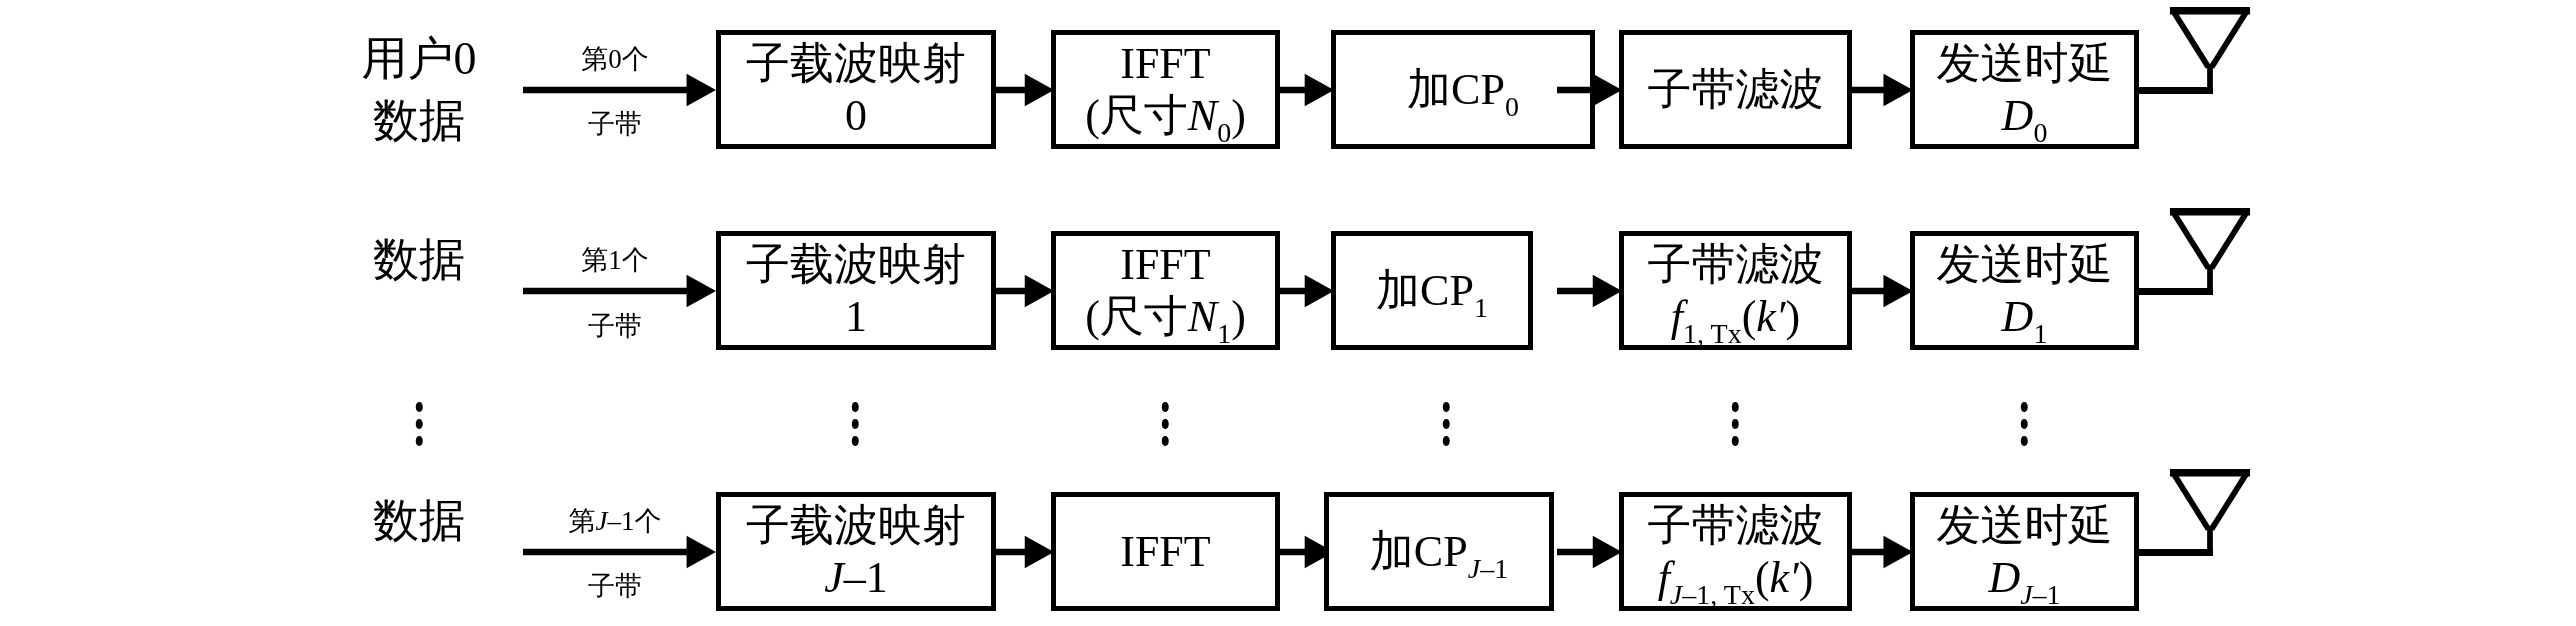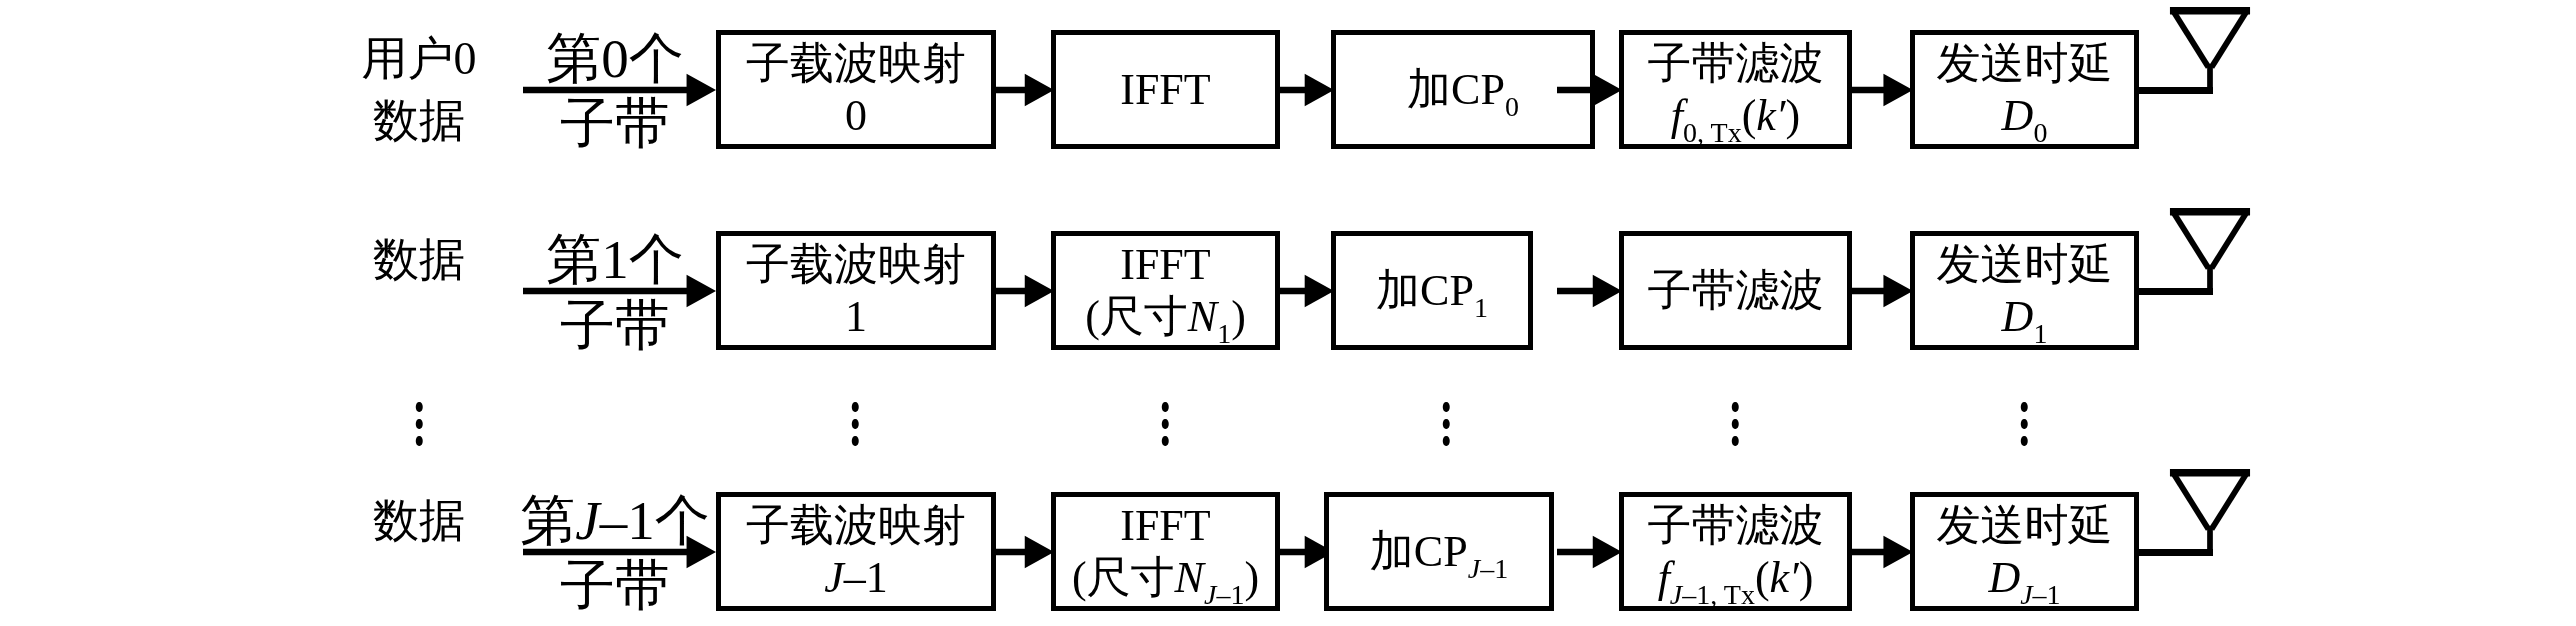--- a/index.html
+++ b/index.html
@@ -4,21 +4,21 @@
 <style>
   html,body{margin:0;padding:0;background:#fff;}
   body{width:2576px;height:626px;position:relative;overflow:hidden;
        font-family:"Liberation Serif","DejaVu Serif",serif;color:#000;}
   .canvas{position:absolute;left:0;top:0;width:2576px;height:626px;}
   
   .ulabel{position:absolute;transform:translateX(-50%);width:max-content;
           text-align:center;font-size:46px;line-height:62px;}
   
   .bandlab{position:absolute;transform:translateX(-50%);width:max-content;
-           font-size:55px;line-height:46px;}
+           font-size:27px;line-height:46px;}
   
   .box{position:absolute;height:119px;box-sizing:border-box;border:5.7px solid #000;
        background:#fff;display:flex;flex-direction:column;align-items:center;
        justify-content:center;text-align:center;font-size:44px;line-height:52px;}
   .bline{white-space:nowrap;}
   .it{font-style:italic;}
   .sb{font-size:28px;line-height:0;vertical-align:-0.42em;letter-spacing:0;}
   .sb .it{font-size:28px;}
   
   svg.arr,svg.ant{position:absolute;display:block;}
@@ -51,37 +51,37 @@
       <div class="bline">子载波映射</div>
       <div class="bline"><span class="it"></span><span>0</span></div>
     </div>
     <svg class="arr" style="left:993px;top:72px" width="61" height="36" viewBox="0 0 75 44">
         <line x1="0" y1="22" x2="45" y2="22" stroke-width="8"></line>
         <polygon points="39,2 39,42 75,22"></polygon>
       </svg>
 
     <div class="box" style="left:1051px;top:30px;width:229px">
       <div class="bline">IFFT</div>
+      <div class="bline"><span>(尺寸</span><span class="it">N</span><sub class="sb"><span class="it"></span><span>0</span></sub><span>)</span></div>
     </div>
     <svg class="arr" style="left:1277px;top:72px" width="57" height="36" viewBox="0 0 70 44">
         <line x1="0" y1="22" x2="40" y2="22" stroke-width="8"></line>
         <polygon points="34,2 34,42 70,22"></polygon>
       </svg>
 
     <div class="box" style="left:1331px;top:30px;width:264px">
       <div class="bline"><span>加CP</span><sub class="sb"><span class="it"></span><span>0</span></sub></div>
     </div>
     <svg class="arr" style="left:1557px;top:72px" width="65" height="36" viewBox="0 0 80 44">
         <line x1="0" y1="22" x2="50" y2="22" stroke-width="8"></line>
         <polygon points="44,2 44,42 80,22"></polygon>
       </svg>
 
     <div class="box" style="left:1619px;top:30px;width:233px">
       <div class="bline">子带滤波</div>
-      <div class="bline"><span class="it">f</span><sub class="sb"><span class="it"></span><span>0, Tx</span></sub><span>(</span><span class="it">k′</span><span>)</span></div>
     </div>
     <svg class="arr" style="left:1849px;top:72px" width="64" height="36" viewBox="0 0 78 44">
         <line x1="0" y1="22" x2="48" y2="22" stroke-width="8"></line>
         <polygon points="42,2 42,42 78,22"></polygon>
       </svg>
 
     <div class="box" style="left:1910px;top:30px;width:229px">
       <div class="bline">发送时延</div>
       <div class="bline"><span class="it">D</span><sub class="sb"><span class="it"></span><span>0</span></sub></div>
     </div>
@@ -126,20 +126,21 @@
     <div class="box" style="left:1331px;top:231px;width:202px">
       <div class="bline"><span>加CP</span><sub class="sb"><span class="it"></span><span>1</span></sub></div>
     </div>
     <svg class="arr" style="left:1557px;top:273px" width="65" height="36" viewBox="0 0 80 44">
         <line x1="0" y1="22" x2="50" y2="22" stroke-width="8"></line>
         <polygon points="44,2 44,42 80,22"></polygon>
       </svg>
 
     <div class="box" style="left:1619px;top:231px;width:233px">
       <div class="bline">子带滤波</div>
+      <div class="bline"><span class="it">f</span><sub class="sb"><span class="it"></span><span>1, Tx</span></sub><span>(</span><span class="it">k′</span><span>)</span></div>
     </div>
     <svg class="arr" style="left:1849px;top:273px" width="64" height="36" viewBox="0 0 78 44">
         <line x1="0" y1="22" x2="48" y2="22" stroke-width="8"></line>
         <polygon points="42,2 42,42 78,22"></polygon>
       </svg>
 
     <div class="box" style="left:1910px;top:231px;width:229px">
       <div class="bline">发送时延</div>
       <div class="bline"><span class="it">D</span><sub class="sb"><span class="it"></span><span>1</span></sub></div>
     </div>
@@ -200,21 +201,20 @@
       <div class="bline">子载波映射</div>
       <div class="bline"><span class="it">J</span><span>–1</span></div>
     </div>
     <svg class="arr" style="left:993px;top:534px" width="61" height="36" viewBox="0 0 75 44">
         <line x1="0" y1="22" x2="45" y2="22" stroke-width="8"></line>
         <polygon points="39,2 39,42 75,22"></polygon>
       </svg>
 
     <div class="box" style="left:1051px;top:492px;width:229px">
       <div class="bline">IFFT</div>
-      <div class="bline"><span>(尺寸</span><span class="it">N</span><sub class="sb"><span class="it">J</span><span>–1</span></sub><span>)</span></div>
     </div>
     <svg class="arr" style="left:1277px;top:534px" width="57" height="36" viewBox="0 0 70 44">
         <line x1="0" y1="22" x2="40" y2="22" stroke-width="8"></line>
         <polygon points="34,2 34,42 70,22"></polygon>
       </svg>
 
     <div class="box" style="left:1324px;top:492px;width:230px">
       <div class="bline"><span>加CP</span><sub class="sb"><span class="it">J</span><span>–1</span></sub></div>
     </div>
     <svg class="arr" style="left:1557px;top:534px" width="65" height="36" viewBox="0 0 80 44">

